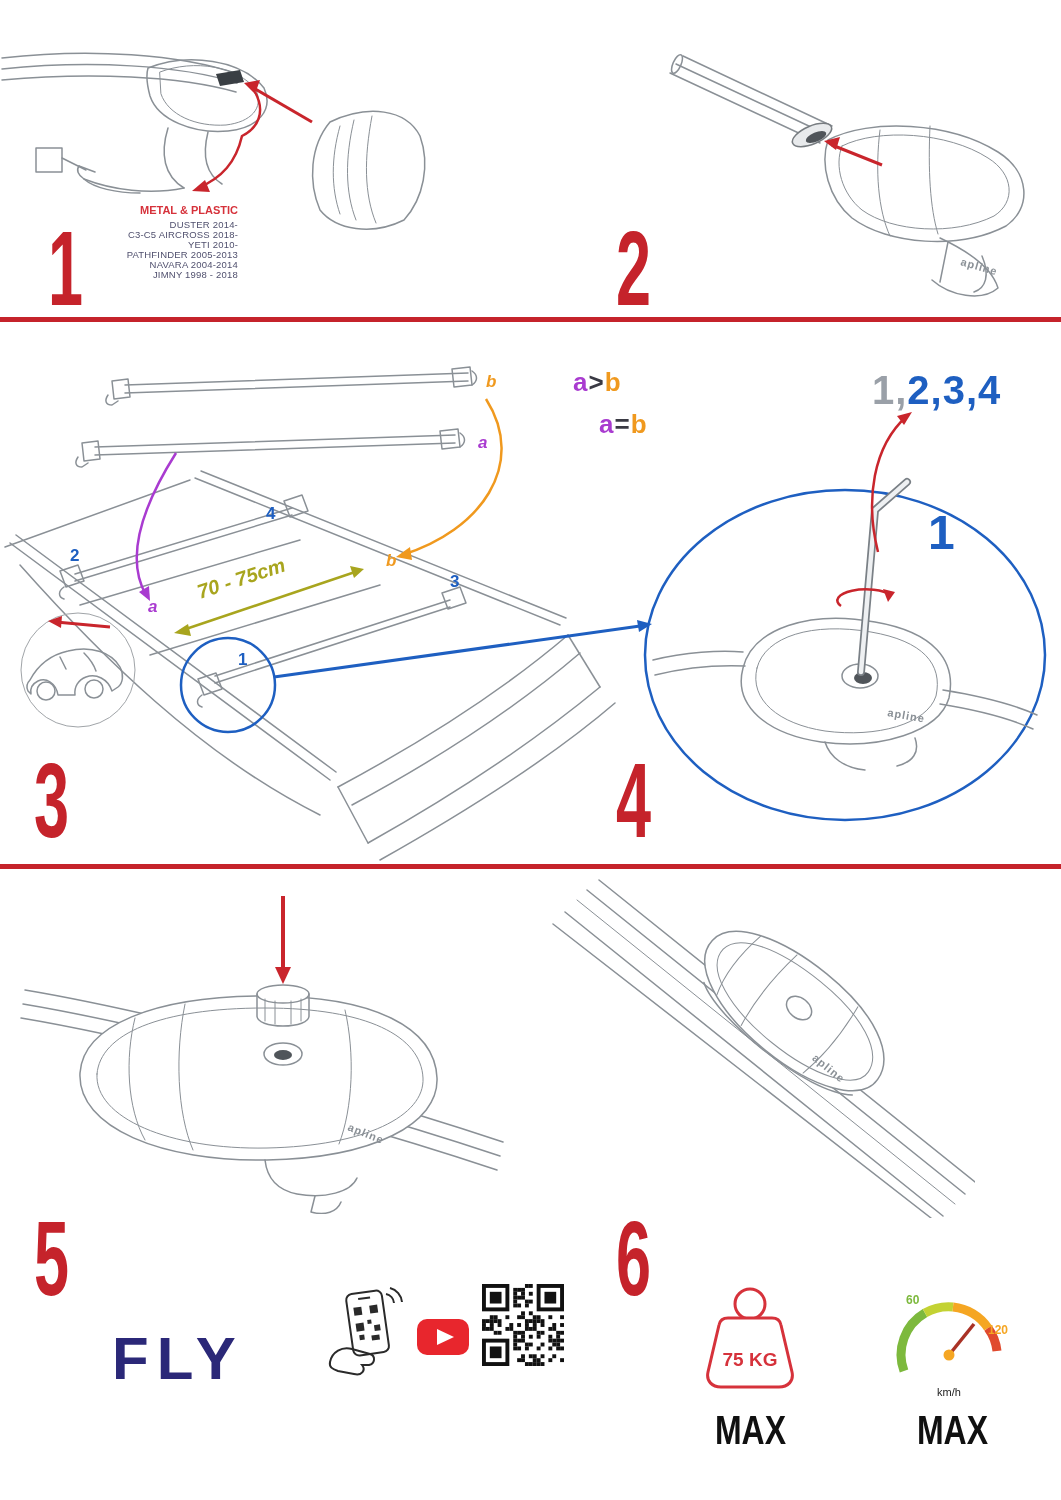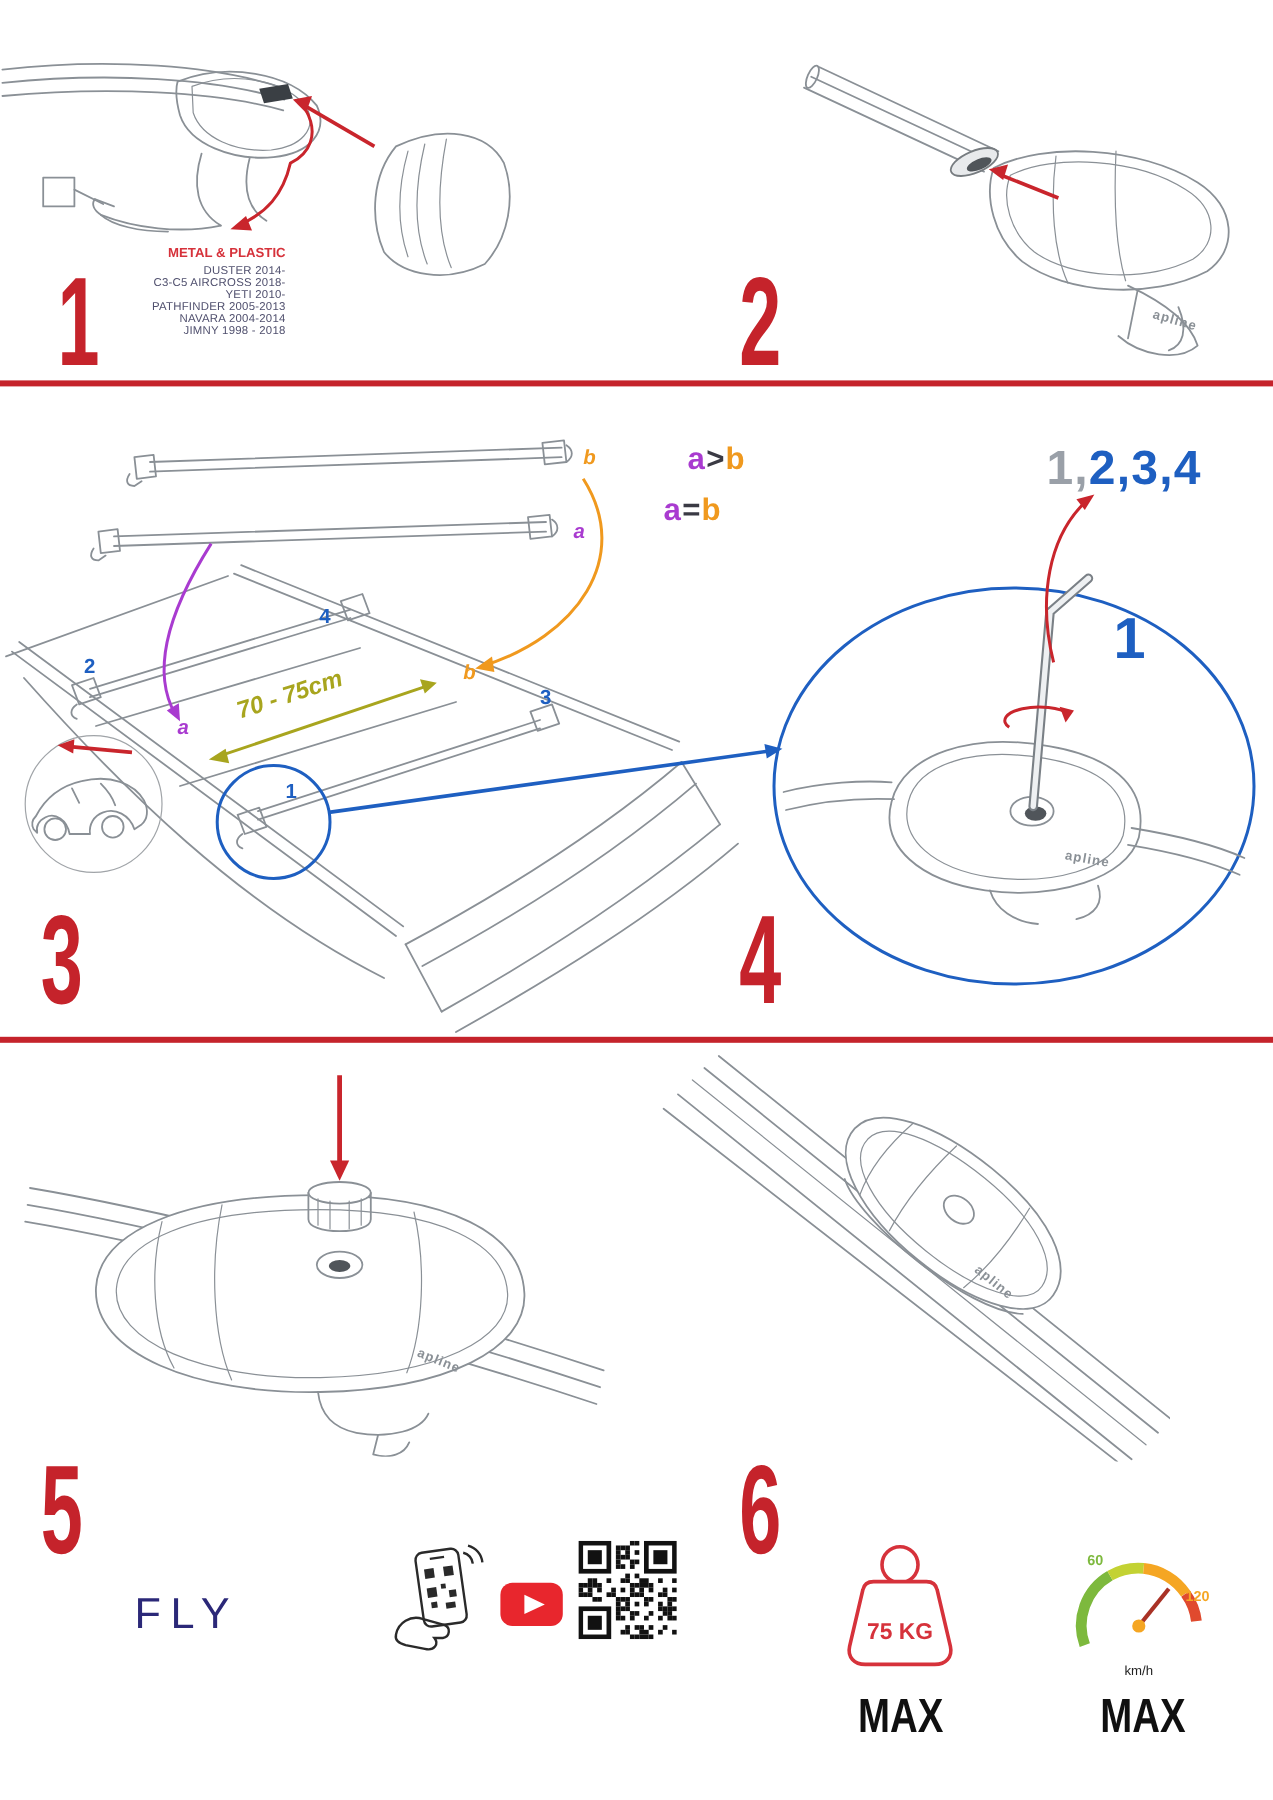--- a/index.html
+++ b/index.html
@@ -7,21 +7,21 @@
   .page { position:relative; width:1061px; height:1500px; background:#fff; overflow:hidden; }
   .abs { position:absolute; }
   .step-num { color:#c5232b; font-size:105px; font-weight:bold; line-height:0.78;
               transform:scaleX(0.6); transform-origin:left top; }
   .divider { left:0; width:1061px; height:5px; background:#c5232b; }
   .cond { font-size:26px; font-weight:bold; line-height:40px; letter-spacing:1px; }
   .c-purple { color:#a93bd0; } .c-orange { color:#f0991e; } .c-dark { color:#3a3a44; }
   .seq { font-size:40px; font-weight:bold; letter-spacing:1px; }
   .seq-g { color:#9aa0a8; } .seq-b { color:#1e5fc1; }
   .big-one { color:#1e5fc1; font-size:48px; font-weight:bold; }
-  .fly { color:#2b2878; font-size:36px; font-weight:normal; letter-spacing:8px; }
+  .fly { color:#2b2878; font-size:60px; font-weight:bold; letter-spacing:8px; }
   .brand { font-size:29px; font-weight:bold; letter-spacing:-0.5px; color:#38383c; white-space:nowrap; }
   .brand .red { color:#d6323b; }
   .brand .gap { display:inline-block; width:12px; }
   .max { font-size:40px; font-weight:bold; color:#101010; width:115px; text-align:center;
          transform:scaleX(0.8); transform-origin:center top; }
   svg text { font-family:"Liberation Sans", sans-serif; }
   .art path, .art line, .art rect, .art ellipse, .art circle, .art polyline
     { stroke:#8a9096; fill:none; stroke-width:1.5; stroke-linecap:round; stroke-linejoin:round; }
   .art .fill-dark { fill:#50555a; stroke:none; }
   .art .fill-lite { fill:#e8eaec; stroke:#777c80; }
@@ -193,21 +193,21 @@
       <path d="M60,322 L66,334"></path>
       <path d="M84,318 C90,324 94,330 96,336"></path>
     </g>
     <line x1="110" y1="292" x2="56" y2="287" class="stroke-red" stroke-width="3"></line>
     <polygon points="48,286 62,281 61,293" class="fill-red"></polygon>
   </svg>
 
   <div class="abs cond" style="left:573px;top:362px">
     <span class="c-purple">a</span><span class="c-dark">&gt;</span><span class="c-orange">b</span>
   </div>
-  <div class="abs cond" style="left:553px;top:404px">
+  <div class="abs cond" style="left:599px;top:404px">
     <span class="c-purple">a</span><span class="c-dark">=</span><span class="c-orange">b</span>
   </div>
   <div class="abs step-num" style="left:34px;top:760px">3</div>
 
   <svg class="abs" style="left:625px;top:360px" width="436" height="500" viewBox="0 0 436 500">
     <ellipse cx="220" cy="295" rx="200" ry="165" class="stroke-blue" stroke-width="2.5"></ellipse>
     <g class="art">
       <path d="M28,300 C60,292 95,290 118,292"></path>
       <path d="M30,315 C62,307 96,305 120,306"></path>
       <path d="M318,330 C355,336 390,345 412,355"></path>

